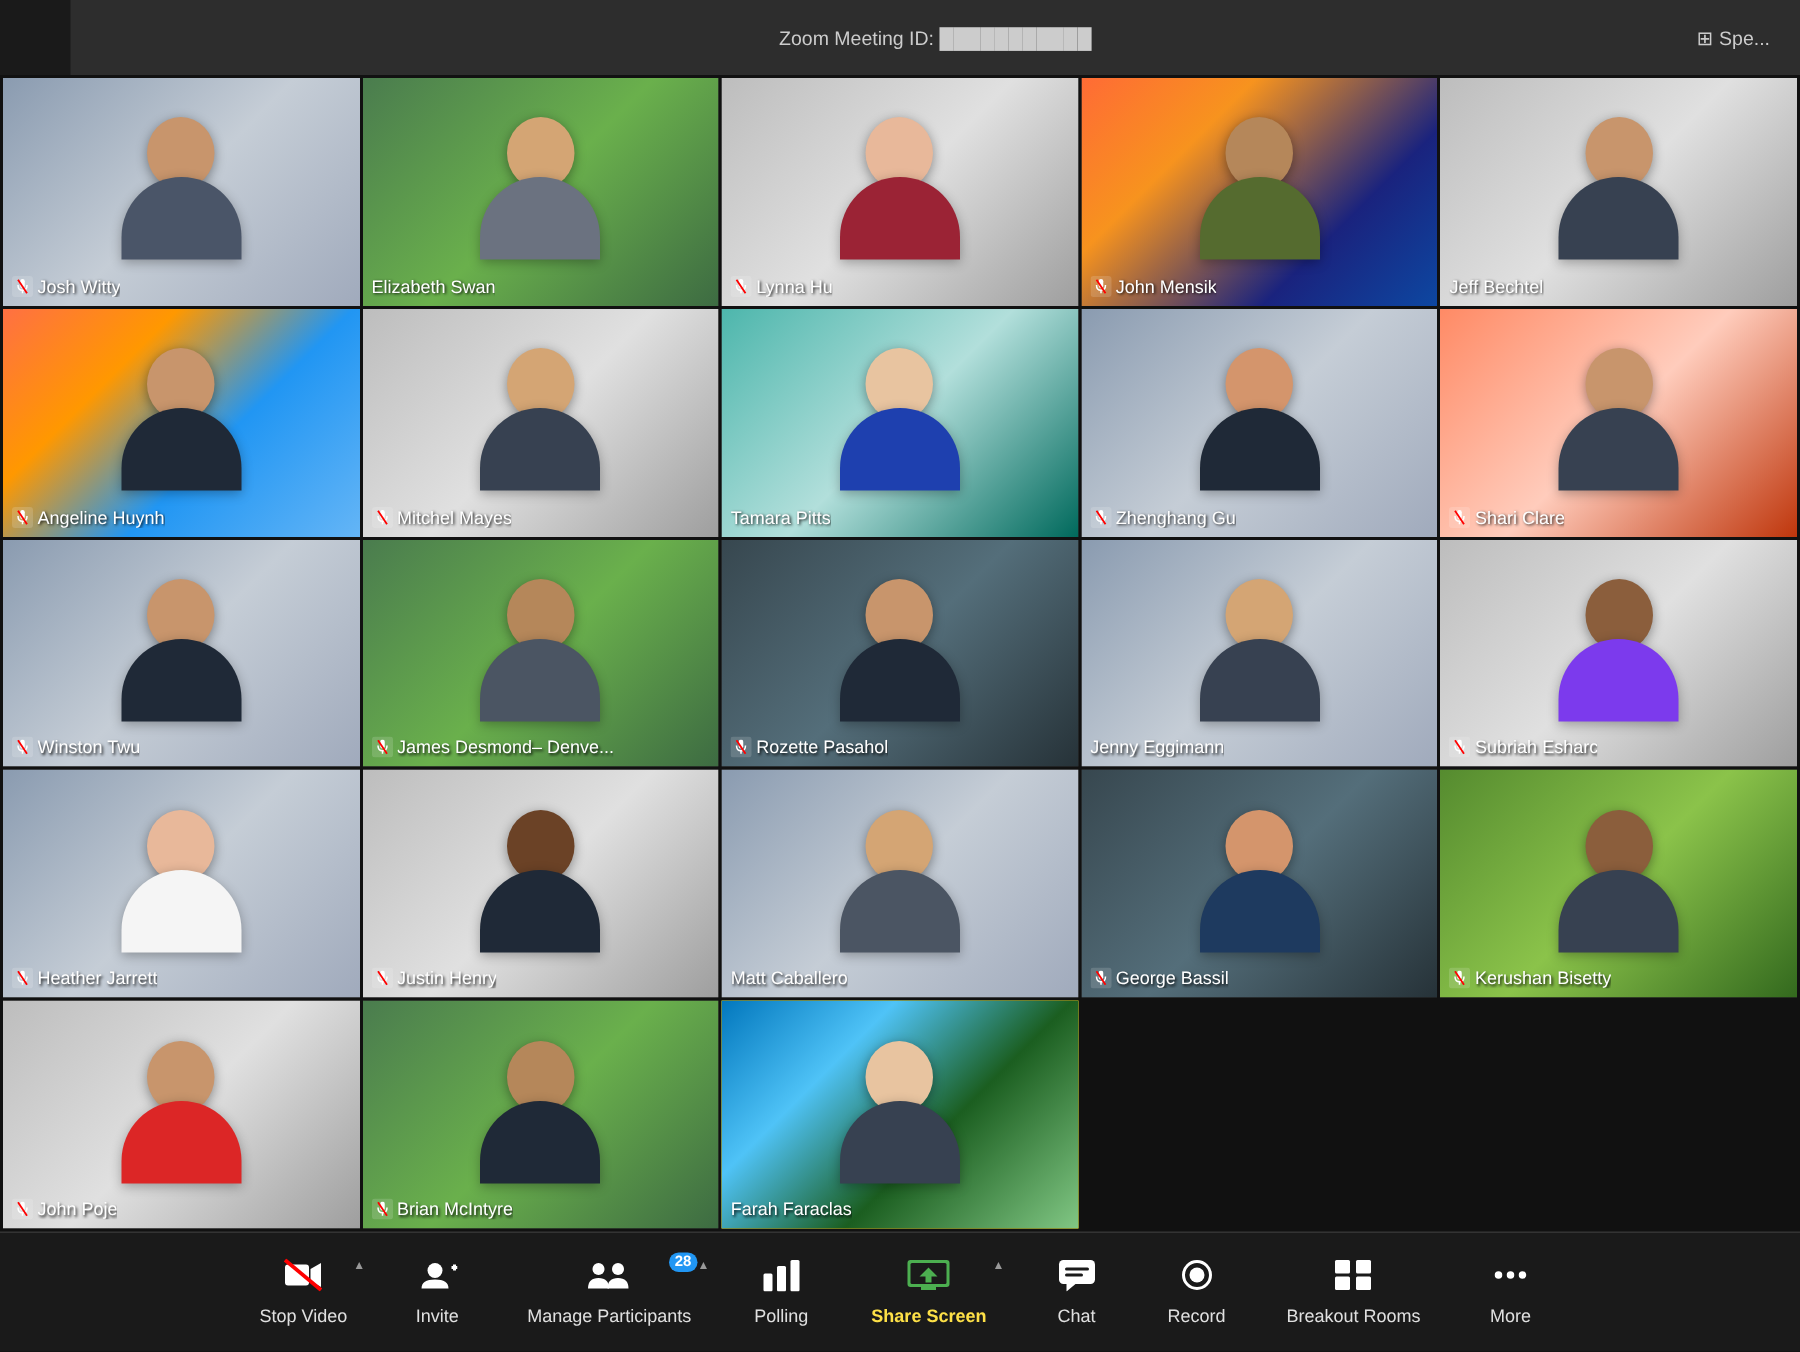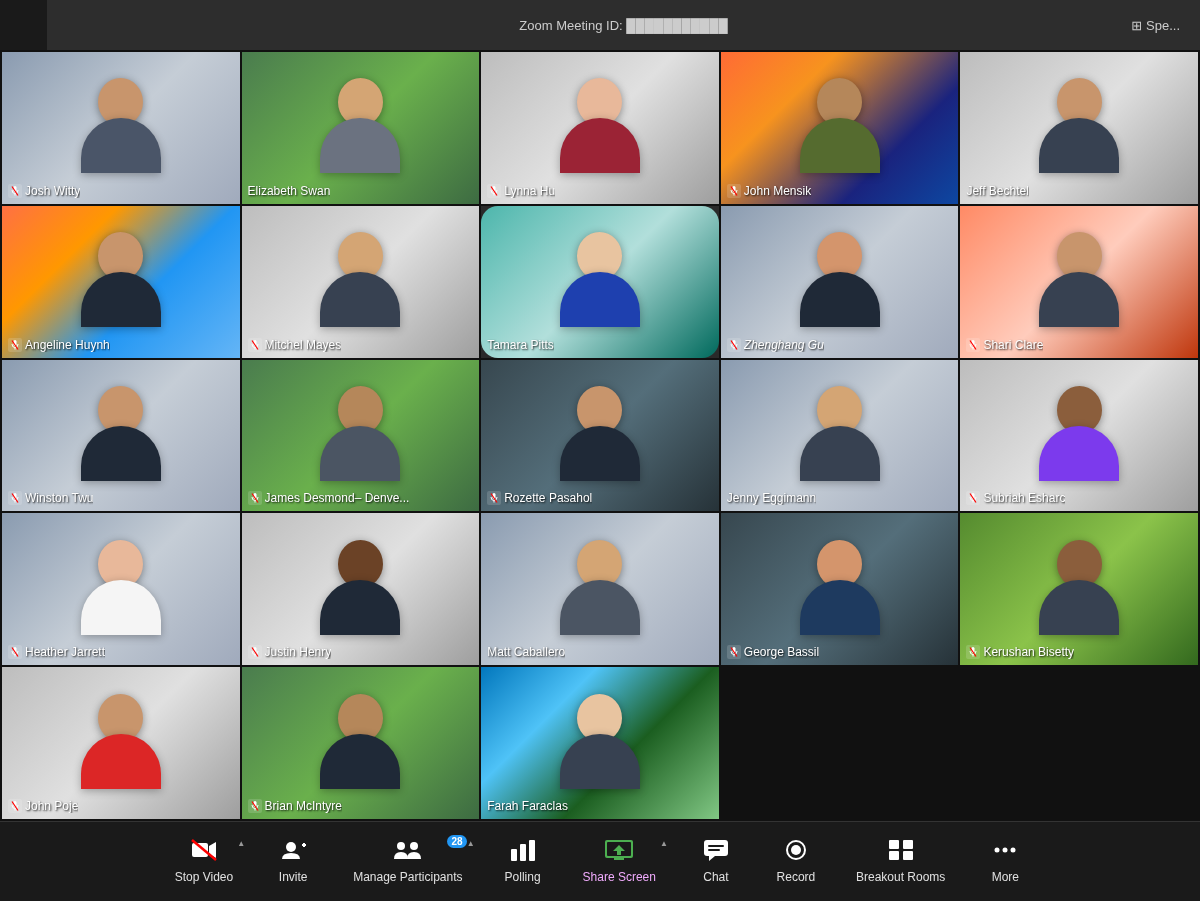--- a/index.html
+++ b/index.html
@@ -283,21 +283,21 @@
       <path d="M1 4 Q1 7.5 4 7.5 Q7 7.5 7 4" fill="none" stroke="white" stroke-width="1"></path>
       <line x1="4" y1="7.5" x2="4" y2="9.5" stroke="white" stroke-width="1"></line>
       <line x1="1" y1="0.5" x2="7" y2="9.5" stroke="red" stroke-width="1.2"></line>
     </svg>
           </div>
           <span style="overflow: hidden; text-overflow: ellipsis; white-space: nowrap;">Mitchel Mayes</span>
         </div>
       </div>
     </div>
     <div class="video-cell">
-      <div class="video-cell-inner" style="background: linear-gradient(135deg, rgb(77, 182, 172) 0%, rgb(178, 223, 219) 50%, rgb(0, 105, 92) 100%); border-radius: 17px;">
+      <div class="video-cell-inner" style="background: linear-gradient(135deg, rgb(77, 182, 172) 0%, rgb(178, 223, 219) 50%, rgb(0, 105, 92) 100%);">
         <div style="position: absolute; bottom: 20%; left: 50%; transform: translateX(-50%); display: flex; flex-direction: column; align-items: center;">
           <div style="width: 45px; height: 48px; border-radius: 50%; background: rgb(232, 196, 160); flex-shrink: 0; box-shadow: rgba(0, 0, 0, 0.4) 0px 2px 8px;"></div>
           <div style="width: 80px; height: 55px; background: rgb(30, 64, 175); border-radius: 40px 40px 0px 0px; margin-top: -8px; box-shadow: rgba(0, 0, 0, 0.3) 0px 2px 8px;"></div>
         </div>
         <div class="name-label">
           <span style="overflow: hidden; text-overflow: ellipsis; white-space: nowrap;">Tamara Pitts</span>
         </div>
       </div>
     </div>
     <div class="video-cell">
@@ -308,21 +308,21 @@
         </div>
         <div class="name-label">
           <div class="mic-icon-small">
             <svg width="8" height="10" viewBox="0 0 8 10" fill="white">
       <rect x="2.5" y="0" width="3" height="6" rx="1.5" fill="white"></rect>
       <path d="M1 4 Q1 7.5 4 7.5 Q7 7.5 7 4" fill="none" stroke="white" stroke-width="1"></path>
       <line x1="4" y1="7.5" x2="4" y2="9.5" stroke="white" stroke-width="1"></line>
       <line x1="1" y1="0.5" x2="7" y2="9.5" stroke="red" stroke-width="1.2"></line>
     </svg>
           </div>
-          <span style="overflow: hidden; text-overflow: ellipsis; white-space: nowrap; font-style: italic;">Zhenghang Gu</span>
+          <span style="overflow: hidden; text-overflow: ellipsis; white-space: nowrap;">Zhenghang Gu</span>
         </div>
       </div>
     </div>
     <div class="video-cell">
       <div class="video-cell-inner" style="background: linear-gradient(135deg, rgb(255, 138, 101) 0%, rgb(255, 204, 188) 50%, rgb(191, 54, 12) 100%);">
         <div style="position: absolute; bottom: 20%; left: 50%; transform: translateX(-50%); display: flex; flex-direction: column; align-items: center;">
           <div style="width: 45px; height: 48px; border-radius: 50%; background: rgb(200, 149, 108); flex-shrink: 0; box-shadow: rgba(0, 0, 0, 0.4) 0px 2px 8px;"></div>
           <div style="width: 80px; height: 55px; background: rgb(55, 65, 81); border-radius: 40px 40px 0px 0px; margin-top: -8px; box-shadow: rgba(0, 0, 0, 0.3) 0px 2px 8px;"></div>
         </div>
         <div class="name-label">
@@ -617,21 +617,21 @@
   <div class="tool-btn share-screen-btn">
     <div class="tool-caret">▲</div>
     <div class="tool-icon">
       <svg width="30" height="22" viewBox="0 0 30 22" fill="#4caf50">
         <rect x="1" y="1" width="28" height="18" rx="2" fill="#4caf50"></rect>
         <rect x="3" y="3" width="24" height="14" rx="1" fill="#1a1a1a"></rect>
         <rect x="10" y="19" width="10" height="2" fill="#4caf50"></rect>
         <polygon points="15,6 21,12 17,12 17,16 13,16 13,12 9,12" fill="#4caf50"></polygon>
       </svg>
     </div>
-    <div class="tool-label" style="color:#f0abfc;">Share Screen</div>
+    <div class="tool-label" style="color:#fde047;font-weight:bold;">Share Screen</div>
   </div>
 
   <div class="tool-btn">
     <div class="tool-icon">
       <svg width="26" height="22" viewBox="0 0 26 22" fill="white">
         <rect x="1" y="1" width="24" height="16" rx="3" fill="white"></rect>
         <polygon points="6,17 6,22 12,17" fill="white"></polygon>
         <rect x="5" y="6" width="16" height="2" rx="1" fill="#1a1a1a"></rect>
         <rect x="5" y="10" width="12" height="2" rx="1" fill="#1a1a1a"></rect>
       </svg>

